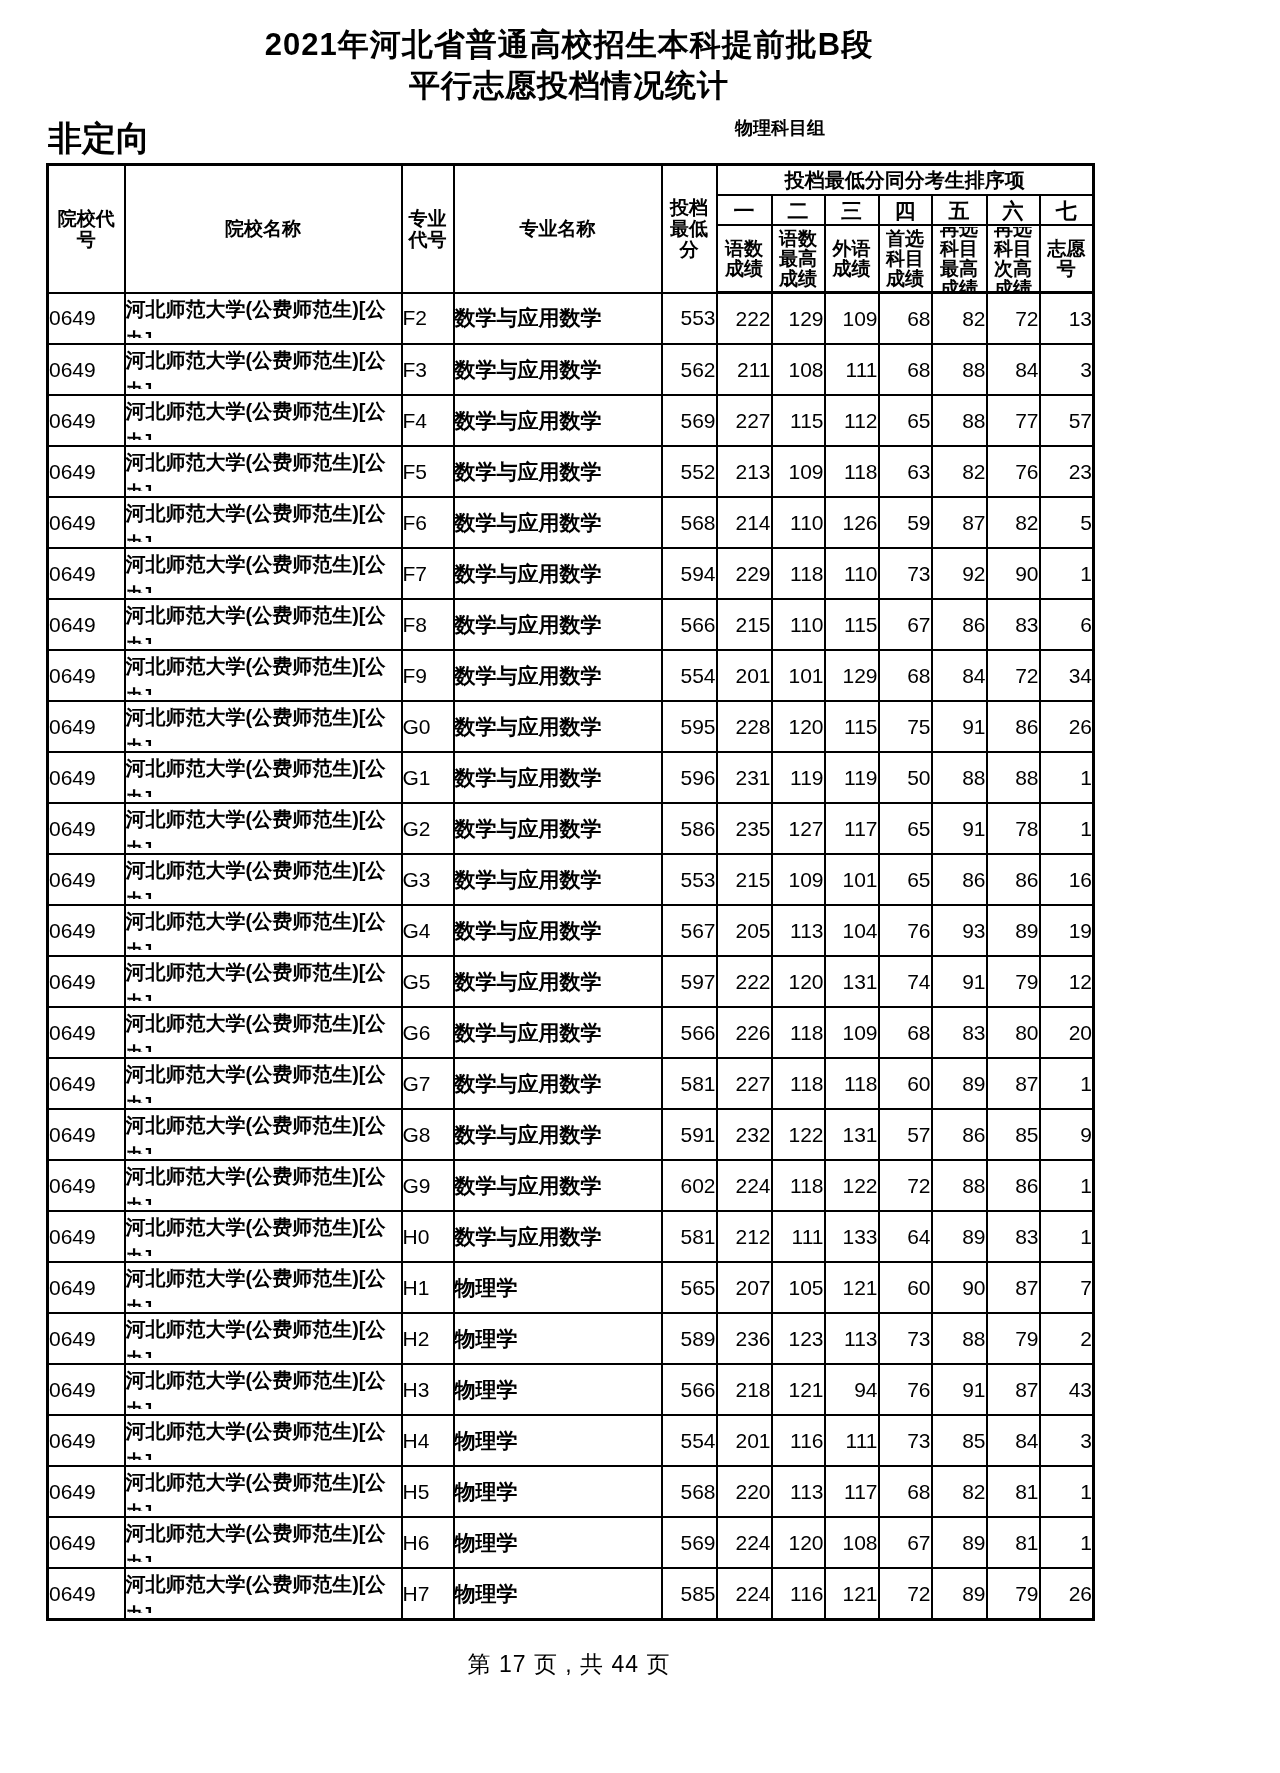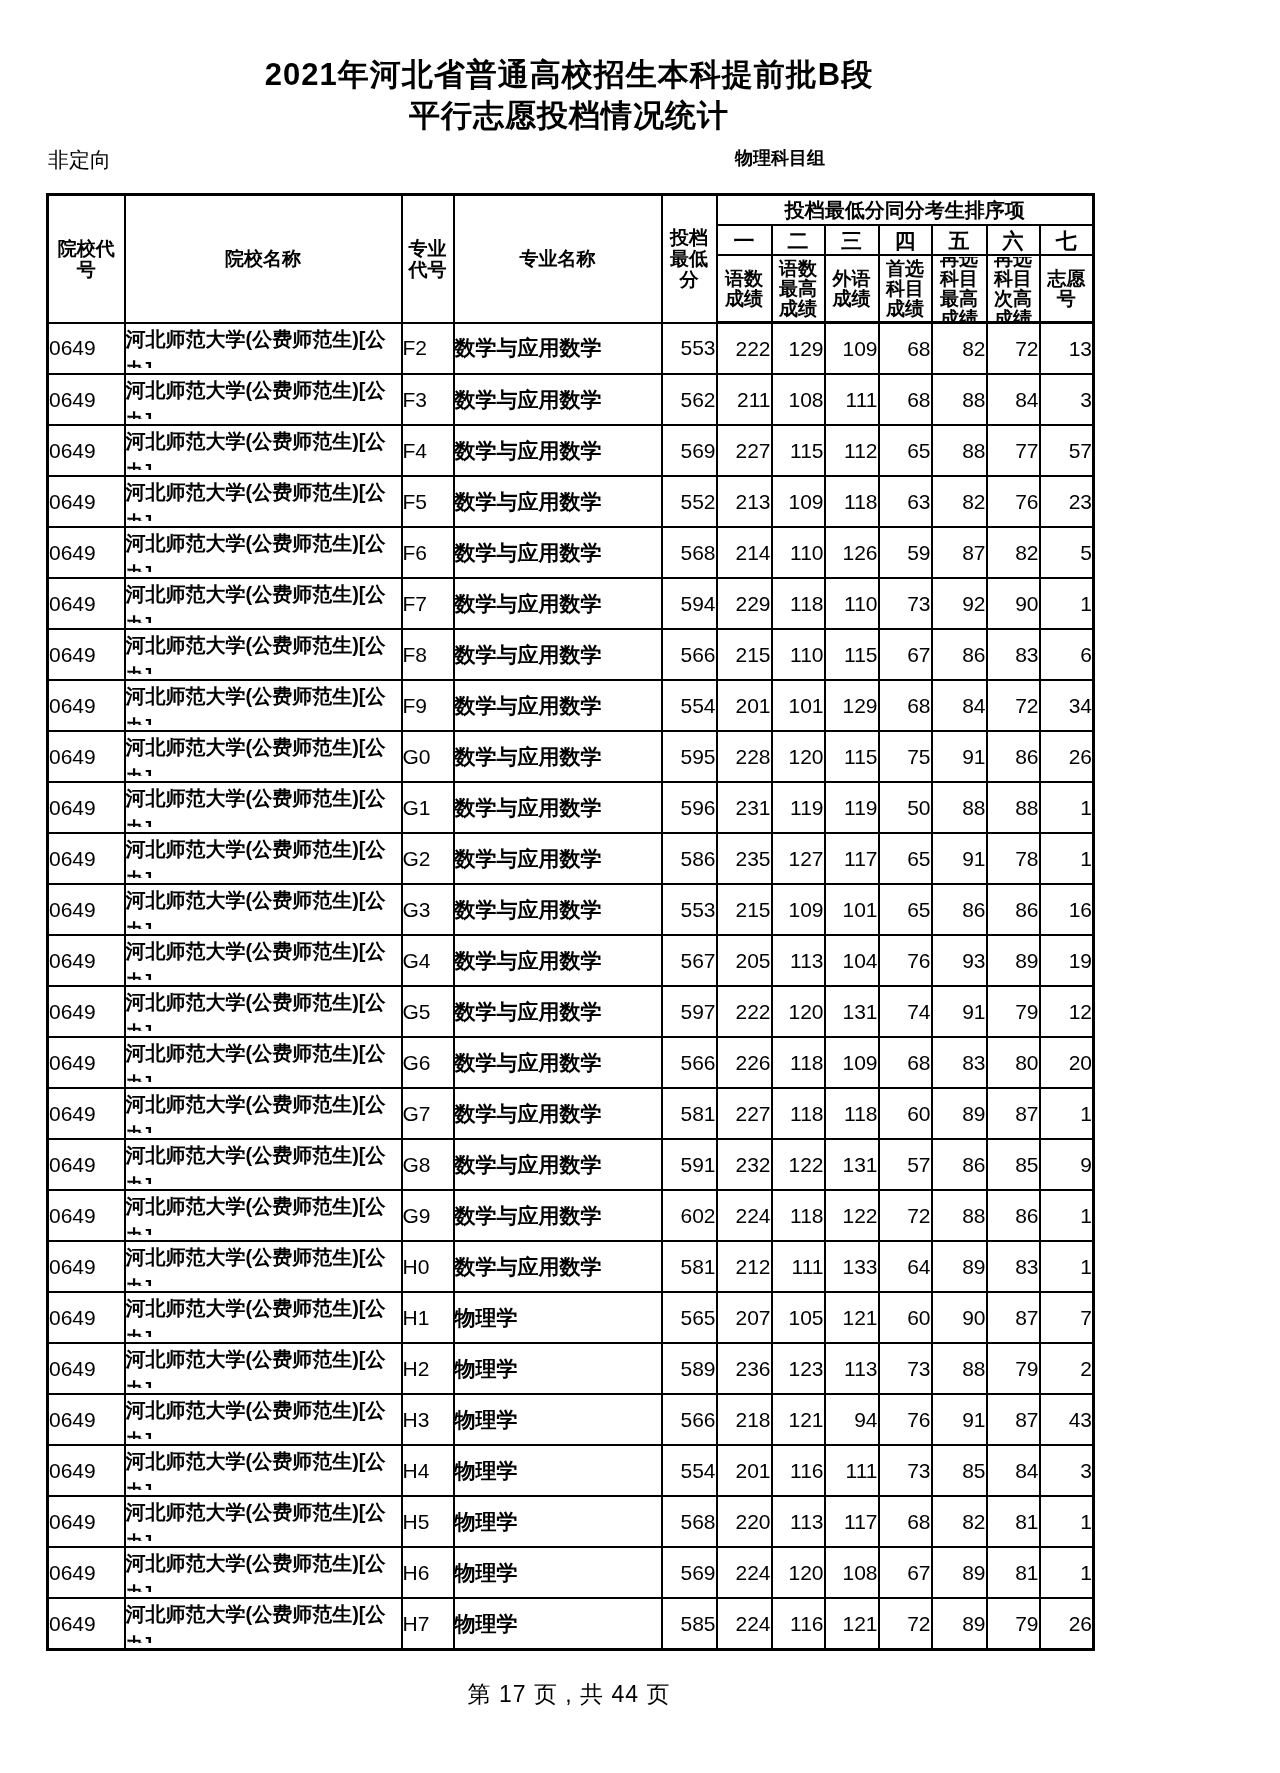--- a/index.html
+++ b/index.html
@@ -3,23 +3,23 @@
 <meta charset="utf-8">
 <style>
   html,body { margin:0; padding:0; }
   body {
     width:1280px; height:1773px;
     background:#ffffff; color:#000000;
     font-family:"Liberation Sans","DejaVu Sans",sans-serif;
     overflow:hidden;
   }
   .content { width:1046px; margin-left:46px; }
-  .title-block { text-align:center; margin-top:54px; font-weight:bold; font-size:31px; line-height:41px; letter-spacing:1px; }
+  .title-block { text-align:center; margin-top:24px; font-weight:bold; font-size:31px; line-height:41px; letter-spacing:1px; }
   .subtitle-row { position:relative; height:34px; margin-top:10px; }
-  .subtitle-left { position:absolute; left:2px; top:0; font-size:21px; font-weight:normal; }
+  .subtitle-left { position:absolute; left:2px; top:0; font-size:34px; font-weight:bold; }
   .subtitle-right { position:absolute; left:689px; top:0; font-size:18px; font-weight:bold; }
   table.grid { border-collapse:collapse; table-layout:fixed; width:1046px; margin-top:13px; border:3px solid #000; }
   table.grid th, table.grid td { border:2px solid #000; padding:0; overflow:hidden; }
   thead th { font-size:19px; font-weight:bold; text-align:center; vertical-align:middle; line-height:21px;margin-top:40px; }
   .group-th { font-size:20px; height:28px; }
   .num-th { height:28px; font-size:21px; }
   .label-row th { height:65px; }
   .lbl { height:64px; overflow:hidden; display:flex; flex-direction:column; justify-content:center; line-height:20px; font-size:19px; }
   thead tr.label-row th { border-bottom:3px solid #000; }
   tbody td { height:49px; font-size:21px; vertical-align:middle; background:#fff; }

